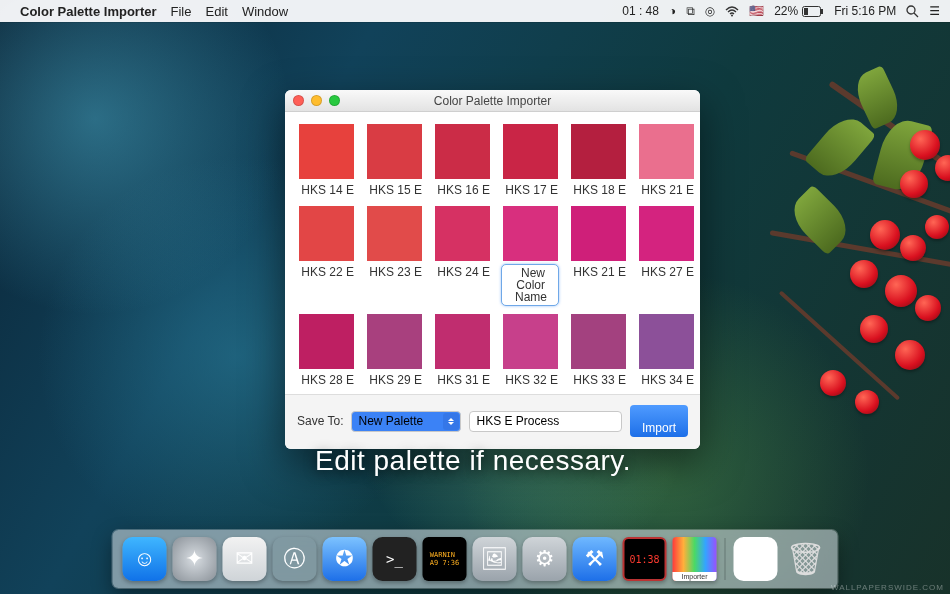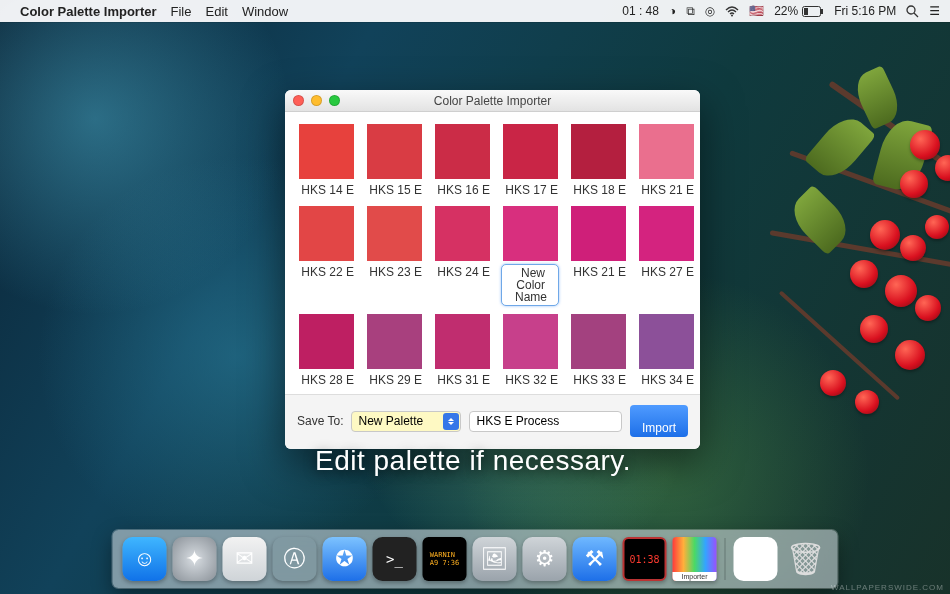--- a/index.html
+++ b/index.html
@@ -51,21 +51,21 @@
   .sw { display:flex; flex-direction:column; align-items:center; }
   .chip { width:55px; height:55px; }
   .swlbl { font-size:12px; color:#333; margin-top:3px; text-align:right;
     width:58px; line-height:12px; padding:1px 0; border:1px solid transparent; min-height:14px;}
   .swlbl.editing { border:1px solid #6fa8e8; background:#fff; border-radius:5px;
     box-shadow:0 0 3px rgba(80,150,240,.6); padding:2px 13px;}
 
   .bottombar { padding:10px 12px 12px; display:flex; align-items:center; gap:8px;
     background:#f4f4f4; border-top:1px solid #ddd; font-size:12px;}
   .bottombar label { color:#333; }
-  .select { flex:0 0 110px; height:21px; background:#fef9c3; border:1px solid #c8c8c8;
+  .select { flex:0 0 110px; height:21px; background:#3b82f6; border:1px solid #c8c8c8;
     border-radius:4px; padding:0 6px; display:flex; align-items:center;
     justify-content:space-between; font-size:12px; position:relative;}
   .select .arr { width:16px; height:17px; background:#3577e8; border-radius:3px;
     position:absolute; right:1px; top:1px; display:flex; flex-direction:column;
     align-items:center; justify-content:center; gap:1px;}
   .select .arr::before,.select .arr::after{content:"";border:3px solid transparent;}
   .select .arr::before{border-bottom-color:#fff; margin-bottom:0px;}
   .select .arr::after{border-top-color:#fff;}
   .tfield { flex:1; height:21px; border:1px solid #c8c8c8; border-radius:4px;
     padding:0 6px; background:#fff; font-size:12px; display:flex; align-items:center;}

